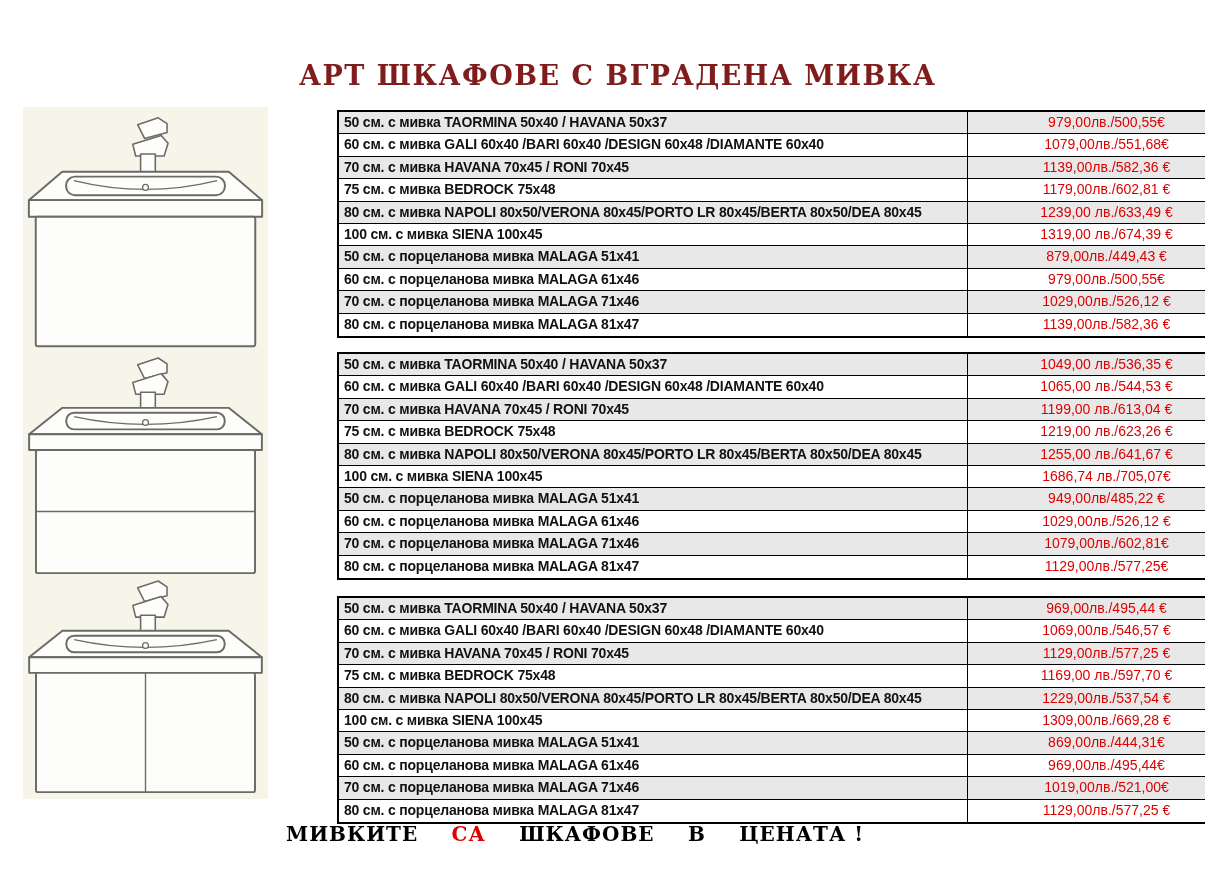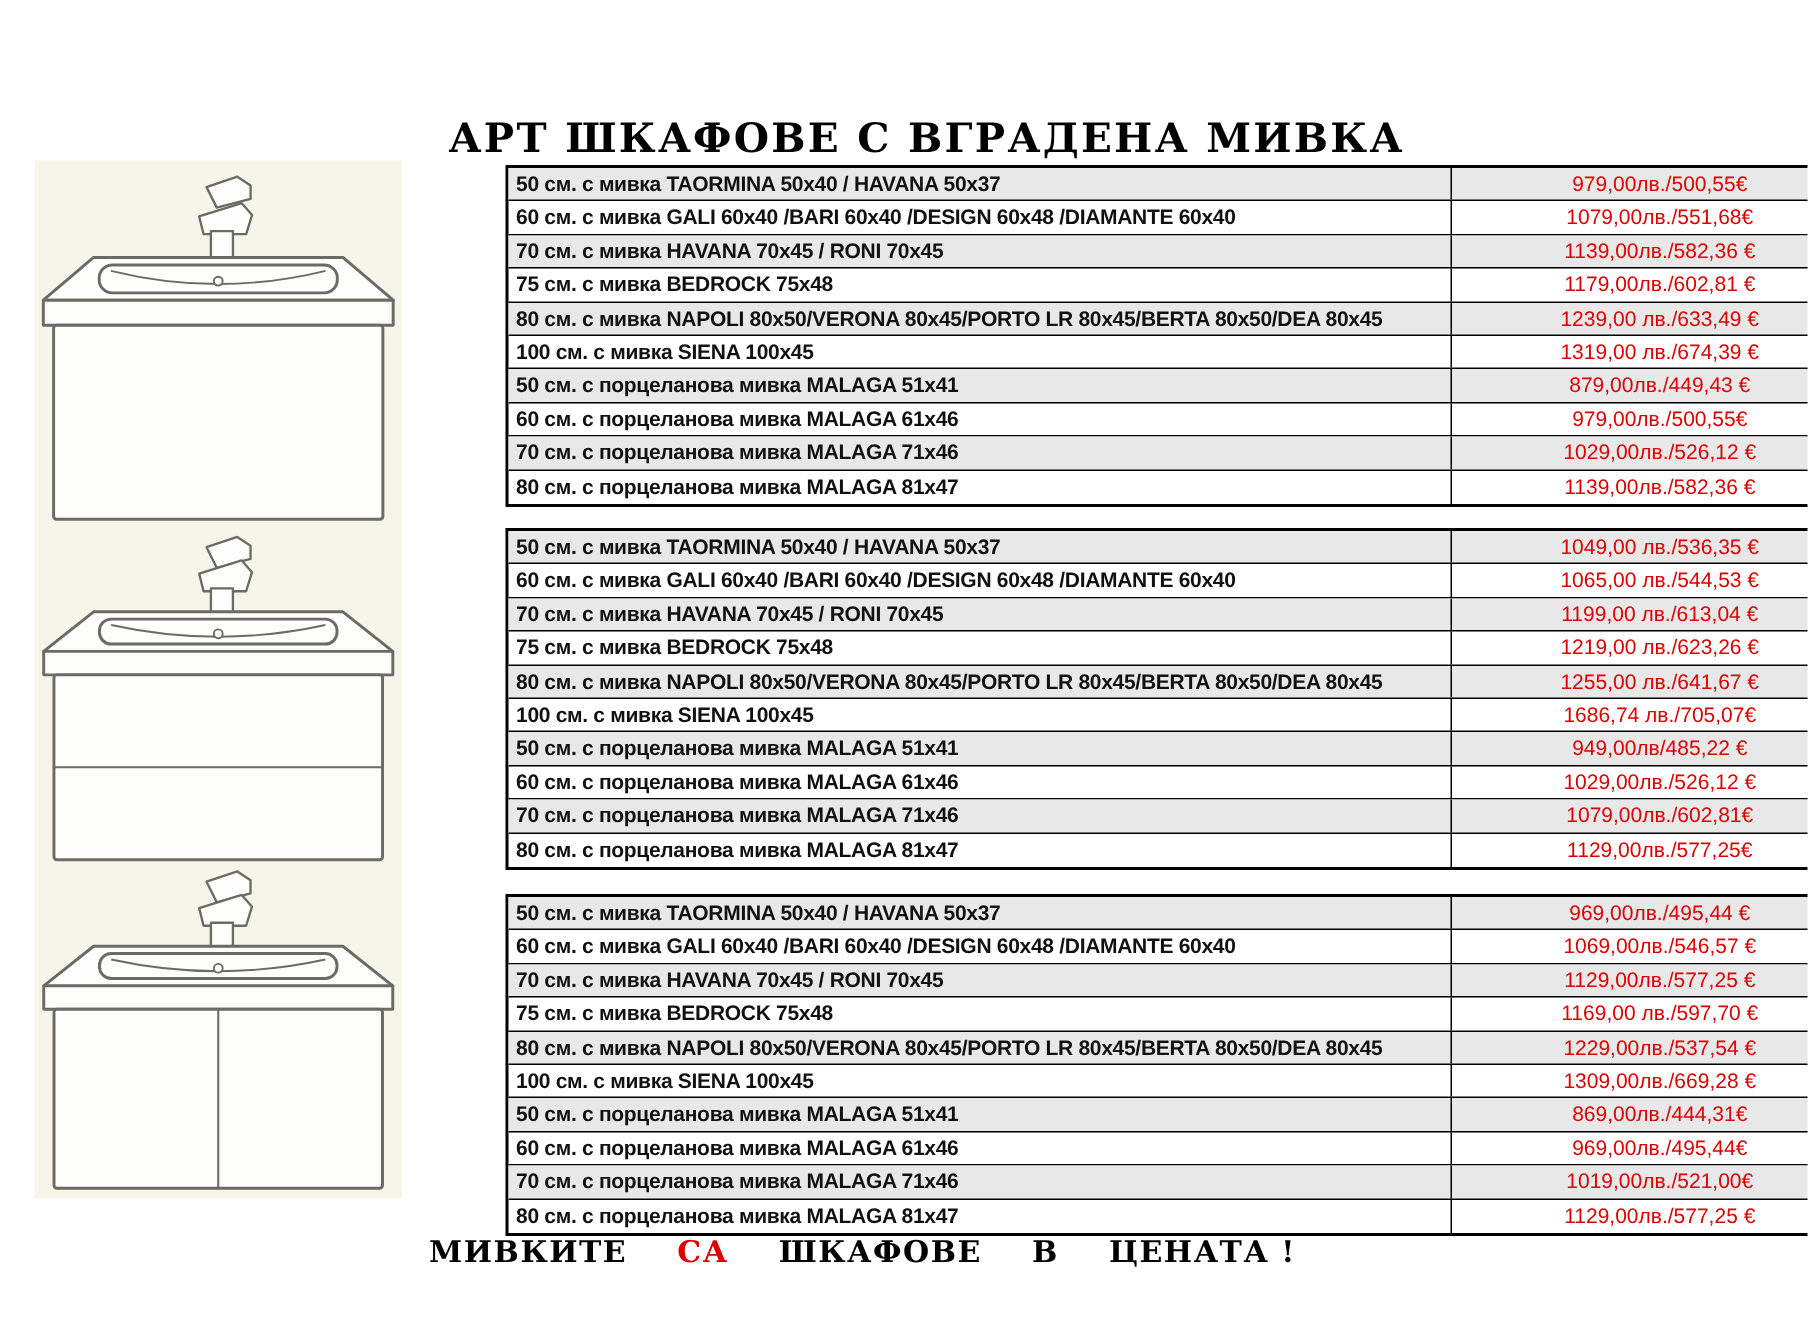--- a/index.html
+++ b/index.html
@@ -9,23 +9,23 @@
   }
   
   .illus-panel{
     position:absolute;left:23px;top:107px;width:245px;height:692px;
     background:#f7f4ea;
   }
   .illus{position:absolute;left:0;}
   .illus svg{display:block;}
   
   .page-title{
-    position:absolute;left:299px;top:77px;width:560px;
+    position:absolute;left:299px;top:60px;width:560px;
     font-family:"DejaVu Serif",serif;font-weight:bold;font-size:27px;
-    letter-spacing:1.5px;color:#000000;white-space:nowrap;
+    letter-spacing:1.5px;color:#7f1d1d;white-space:nowrap;
   }
   
   .price-table{
     position:absolute;left:337px;width:919px;
     border:2px solid #000;box-sizing:border-box;background:#fff;
   }
   .trow{
     display:flex;height:22.4px;box-sizing:border-box;
     border-bottom:1px solid #000;
   }

